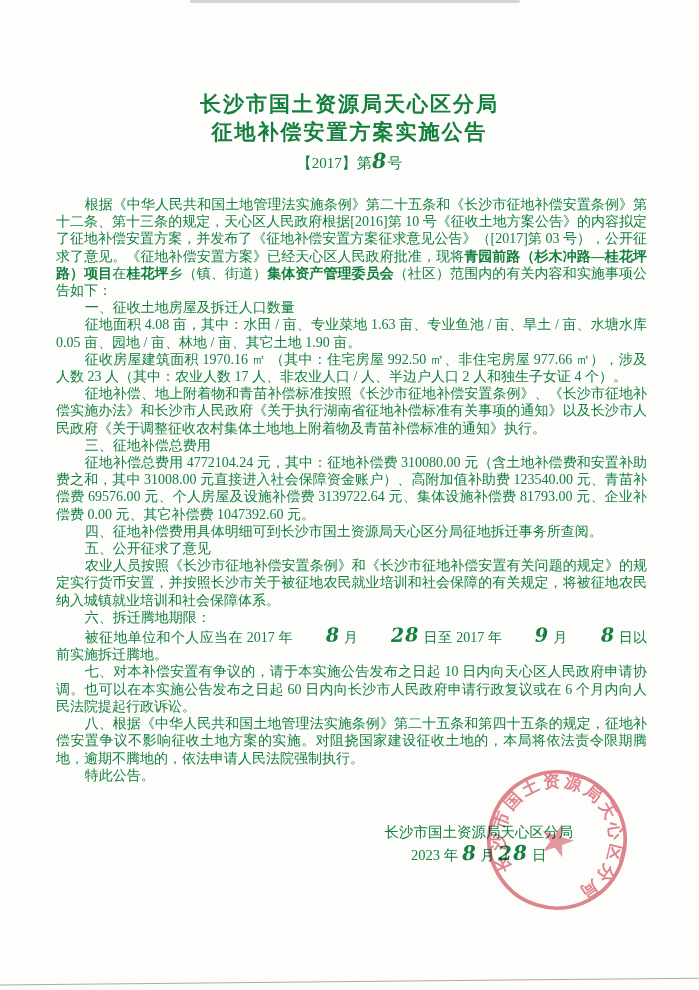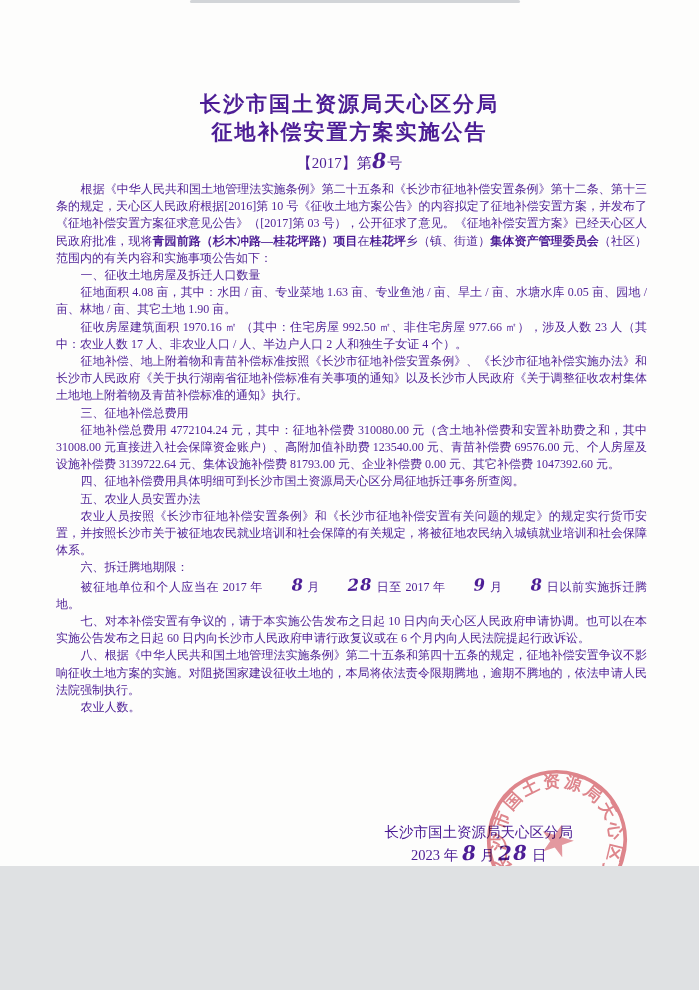--- a/index.html
+++ b/index.html
@@ -1,32 +1,32 @@
 <!DOCTYPE html>
 <html lang="zh"><head>
 <meta charset="utf-8">
 <style>
   html,body{margin:0;padding:0;background:#dfe1e3;}
   .page{
-    position:relative;width:699px;height:866px;margin:0 auto;
+    position:relative;width:699px;height:990px;margin:0 auto;
     background:#fdfdfc;overflow:hidden;
     font-family:"Liberation Serif","DejaVu Serif",serif;
-    color:#4c1d95;
+    color:#15803d;
   }
   
   .scan-top-edge{position:absolute;top:0;left:190px;width:330px;height:3px;
     background:#aeb4b9;opacity:.55;border-radius:2px;}
   .scan-bottom-edge{position:absolute;top:981px;left:-12px;width:730px;height:0;
     border-top:1.6px solid #92979b;transform:rotate(-0.55deg);opacity:.8;}
   
   .doc-title{padding-top:90px;text-align:center;font-weight:bold;
     font-size:21px;line-height:28px;letter-spacing:2px;}
   .doc-number{text-align:center;font-size:15px;margin-top:5px;font-weight:bold;}
   
-  .body-text{margin:8px 52px 0 56px;font-size:12px;line-height:17.2px;
+  .body-text{margin:23px 52px 0 56px;font-size:14px;line-height:17.2px;
     text-align:justify;}
   .para{margin:0;text-indent:2.05em;}
   .seg-n{font-weight:normal;font-family:Liberation Serif, serif;}
   .seg-b{font-weight:bold;}
   .seg-h{font-family:"DejaVu Serif",serif;font-style:italic;font-weight:600;
     font-size:1.38em;line-height:1;letter-spacing:1px;display:inline-block;
     transform:rotate(-2deg);}
   
   .signature{position:absolute;top:822px;right:126px;text-align:center;
     font-size:14.5px;line-height:21px;}
@@ -51,27 +51,27 @@
 
   <div class="body-text">
       <p class="para"><span class="seg-n">根据《中华人民共和国土地管理法实施条例》第二十五条和《长沙市征地补偿安置条例》第十二条、第十三条的规定，天心区人民政府根据[2016]第 10 号《征收土地方案公告》的内容拟定了征地补偿安置方案，并发布了《征地补偿安置方案征求意见公告》（[2017]第 03 号），公开征求了意见。《征地补偿安置方案》已经天心区人民政府批准，现将</span><span class="seg-b">青园前路（杉木冲路—桂花坪路）项目</span><span class="seg-n">在</span><span class="seg-b">桂花坪</span><span class="seg-n">乡（镇、街道）</span><span class="seg-b">集体资产管理委员会</span><span class="seg-n">（社区）范围内的有关内容和实施事项公告如下：</span></p>
       <p class="para"><span class="seg-n">一、征收土地房屋及拆迁人口数量</span></p>
       <p class="para"><span class="seg-n">征地面积 4.08 亩，其中：水田 / 亩、专业菜地 1.63 亩、专业鱼池 / 亩、旱土 / 亩、水塘水库 0.05 亩、园地 / 亩、林地 / 亩、其它土地 1.90 亩。</span></p>
       <p class="para"><span class="seg-n">征收房屋建筑面积 1970.16 ㎡ （其中：住宅房屋 992.50 ㎡、非住宅房屋 977.66 ㎡），涉及人数 23 人（其中：农业人数 17 人、非农业人口 / 人、半边户人口 2 人和独生子女证 4 个）。</span></p>
       <p class="para"><span class="seg-n">征地补偿、地上附着物和青苗补偿标准按照《长沙市征地补偿安置条例》、《长沙市征地补偿实施办法》和长沙市人民政府《关于执行湖南省征地补偿标准有关事项的通知》以及长沙市人民政府《关于调整征收农村集体土地地上附着物及青苗补偿标准的通知》执行。</span></p>
       <p class="para"><span class="seg-n">三、征地补偿总费用</span></p>
       <p class="para"><span class="seg-n">征地补偿总费用 4772104.24 元，其中：征地补偿费 310080.00 元（含土地补偿费和安置补助费之和，其中 31008.00 元直接进入社会保障资金账户）、高附加值补助费 123540.00 元、青苗补偿费 69576.00 元、个人房屋及设施补偿费 3139722.64 元、集体设施补偿费 81793.00 元、企业补偿费 0.00 元、其它补偿费 1047392.60 元。</span></p>
       <p class="para"><span class="seg-n">四、征地补偿费用具体明细可到长沙市国土资源局天心区分局征地拆迁事务所查阅。</span></p>
-      <p class="para"><span class="seg-n">五、农业人员安置办法</span></p>
+      <p class="para"><span class="seg-n">五、公开征求了意见</span></p>
       <p class="para"><span class="seg-n">农业人员按照《长沙市征地补偿安置条例》和《长沙市征地补偿安置有关问题的规定》的规定实行货币安置，并按照长沙市关于被征地农民就业培训和社会保障的有关规定，将被征地农民纳入城镇就业培训和社会保障体系。</span></p>
       <p class="para"><span class="seg-n">六、拆迁腾地期限：</span></p>
       <p class="para"><span class="seg-n">被征地单位和个人应当在 2017 年 </span><span class="seg-h">8</span><span class="seg-n"> 月 </span><span class="seg-h">28</span><span class="seg-n"> 日至 2017 年 </span><span class="seg-h">9</span><span class="seg-n"> 月 </span><span class="seg-h">8</span><span class="seg-n"> 日以前实施拆迁腾地。</span></p>
       <p class="para"><span class="seg-n">七、对本补偿安置有争议的，请于本实施公告发布之日起 10 日内向天心区人民政府申请协调。也可以在本实施公告发布之日起 60 日内向长沙市人民政府申请行政复议或在 6 个月内向人民法院提起行政诉讼。</span></p>
       <p class="para"><span class="seg-n">八、根据《中华人民共和国土地管理法实施条例》第二十五条和第四十五条的规定，征地补偿安置争议不影响征收土地方案的实施。对阻挠国家建设征收土地的，本局将依法责令限期腾地，逾期不腾地的，依法申请人民法院强制执行。</span></p>
-      <p class="para"><span class="seg-n">农业人数。</span></p>
+      <p class="para"><span class="seg-n">特此公告。</span></p>
     </div>
 
   <div class="signature">
     <div class="org">长沙市国土资源局天心区分局</div>
     <div class="date"><span class="seg-n">2023 年 </span><span class="seg-h">8</span><span class="seg-n"> 月 </span><span class="seg-h">28</span><span class="seg-n"> 日</span></div>
   </div>
 
   <svg class="seal" viewBox="0 0 200 200" xmlns="http://www.w3.org/2000/svg">
     <circle cx="100" cy="100" r="92" fill="none" stroke="#d96b74" stroke-width="5"></circle>
     <path id="sealArc" d="M 64 162.4 A 72 72 0 1 1 136 162.4" fill="none"></path>

